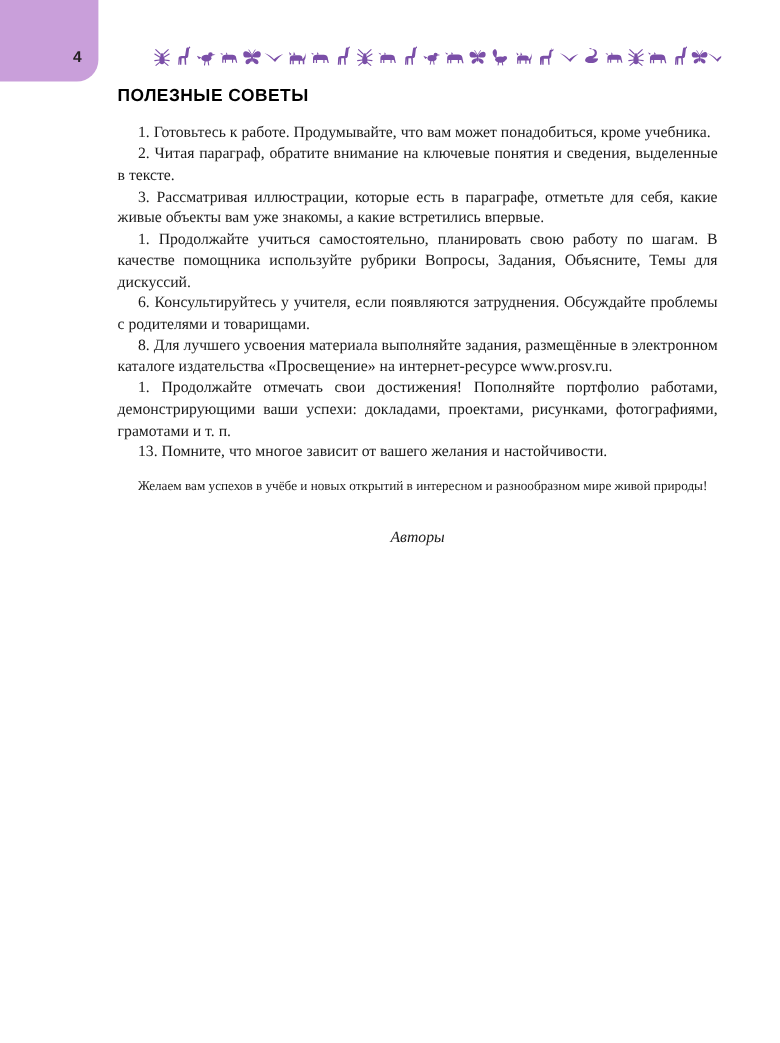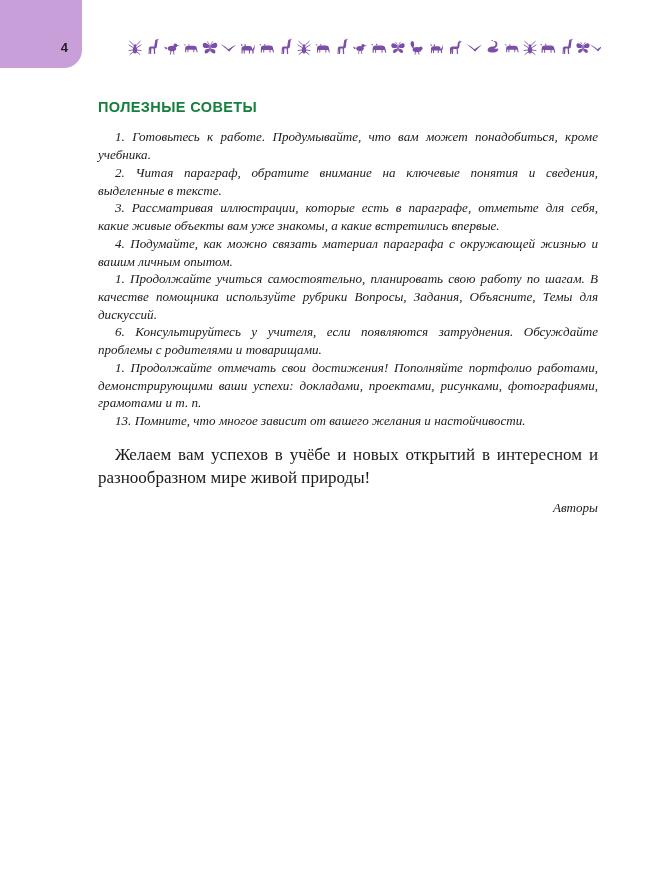--- a/index.html
+++ b/index.html
@@ -64,34 +64,33 @@
     margin: 0 0 12px 0;
     line-height: 1.2;
   }
   .tip {
     margin: 0;
     font-size: 13.1px;
     line-height: 1.355;
     text-align: justify;
     text-indent: 17px;
     hyphens: manual;
-    font-style: italic;
   }
   .closing {
     margin: 13px 0 0 0;
-    font-size: 17px;
+    font-size: 11px;
     line-height: 1.355;
     text-align: justify;
     text-indent: 17px;
   }
   .signature {
-    margin: 10px 0 0 0;
+    margin: 26px 0 0 0;
     font-size: 13.1px;
     font-style: italic;
-    text-align: right;
+    text-align: center;
     line-height: 1.355;
   }
 </style>
 </head>
 <body>
 
 <div id="page-badge" style="background: rgb(201, 159, 218);">
   <span class="num">4</span>
 </div>
 
@@ -235,26 +234,26 @@
         <use href="#m-butterfly" transform="scale(0.9)"></use>
       </g>
     <g transform="translate(470,12)">
         <use href="#m-swallow" transform="scale(0.8)"></use>
       </g>
   </g>
 </svg>
 
 <div id="content">
 
-  <h1 id="section-heading" style="color: #15803d; margin-top: 27px;">ПОЛЕЗНЫЕ СОВЕТЫ</h1>
+  <h1 id="section-heading" style="color: #000000;">ПОЛЕЗНЫЕ СОВЕТЫ</h1>
 
   <p class="tip">1. Готовьтесь к работе. Продумывайте, что вам может понадобиться, кроме учебника.</p>
   <p class="tip">2. Читая параграф, обратите внимание на ключевые понятия и сведения, выделенные в тексте.</p>
   <p class="tip">3. Рассматривая иллюстрации, которые есть в параграфе, отметьте для себя, какие живые объекты вам уже знакомы, а какие встретились впервые.</p>
-  <p class="tip">4. Подумайте, как можно связать материал параграфа с окружающей жизнью и вашим личным опытом.</p>
   <p class="tip">1. Продолжайте учиться самостоятельно, планировать свою работу по шагам. В качестве помощника используйте рубрики Вопросы, Задания, Объясните, Темы для дискуссий.</p>
   <p class="tip">6. Консультируйтесь у учителя, если появляются затруднения. Обсуждайте проблемы с родителями и товарищами.</p>
+  <p class="tip">8. Для лучшего усвоения материала выполняйте задания, размещённые в электронном каталоге издательства «Просвещение» на интернет-ресурсе www.prosv.ru.</p>
   <p class="tip">1. Продолжайте отмечать свои достижения! Пополняйте портфолио работами, демонстрирующими ваши успехи: докладами, проектами, рисунками, фотографиями, грамотами и т. п.</p>
   <p class="tip">13. Помните, что многое зависит от вашего желания и настойчивости.</p>
 
   <p class="closing">Желаем вам успехов в учёбе и новых открытий в интересном и разнообразном мире живой природы!</p>
   <p class="signature">Авторы</p>
 </div>
 
 </body></html>

